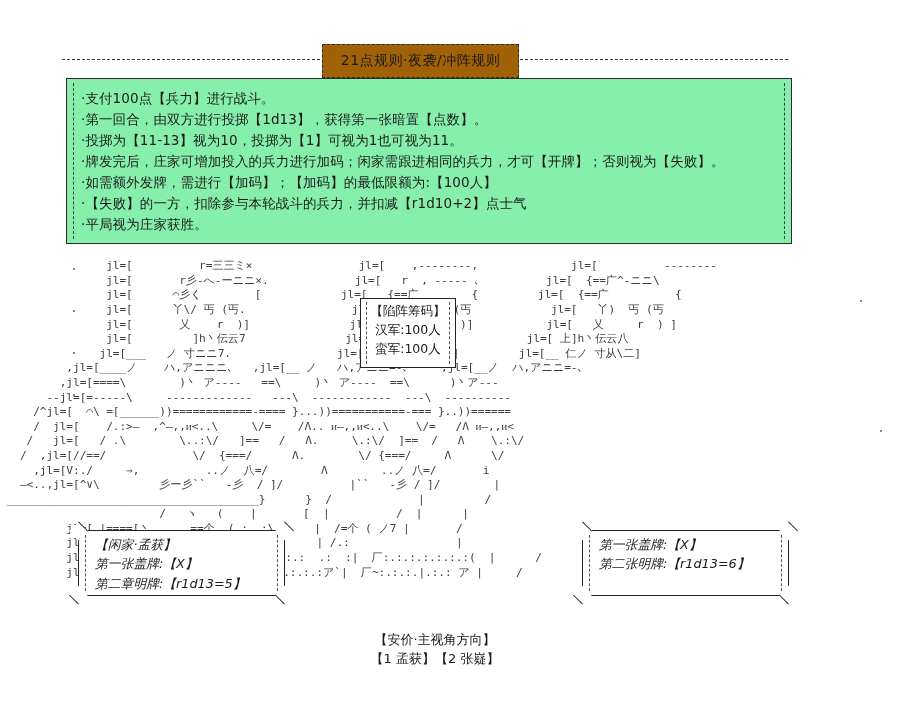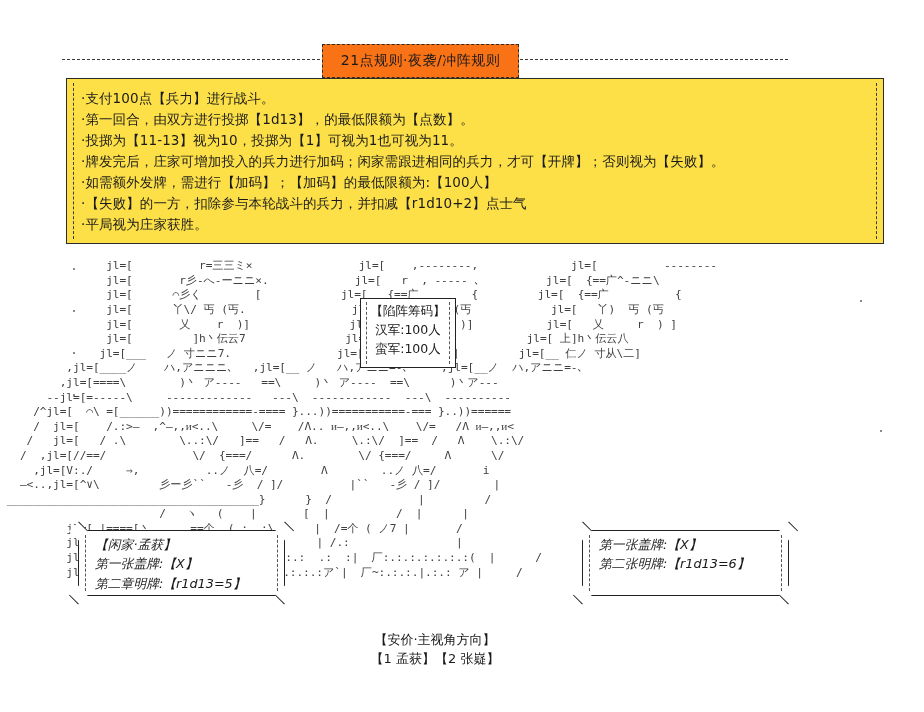--- a/index.html
+++ b/index.html
@@ -17,21 +17,21 @@
   }
 
   
   #title-plate {
     position: absolute;
     left: 322px;
     top: 44px;
     width: 195px;
     height: 32px;
     border: 1px dashed #2b2b2b;
-    background: #f97316;
+    background: #a16207;
     display: flex;
     align-items: center;
     justify-content: center;
     z-index: 6;
   }
   #title-plate .txt {
     font-size: 14px;
     letter-spacing: 0.5px;
     white-space: nowrap;
     font-family: "DejaVu Sans", sans-serif;
@@ -45,24 +45,24 @@
     z-index: 5;
   }
   #title-rule-left  { left: 62px;  width: 258px; }
   #title-rule-right { left: 520px; width: 268px; }
 
   
   #rules-panel {
     position: absolute;
     left: 66px;
     top: 78px;
-    width: 818px;
+    width: 726px;
     height: 166px;
     border: 1px solid #2b2b2b;
-    background: #fde047;
+    background: #86efac;
     box-sizing: border-box;
     z-index: 5;
   }
   #rules-panel .inner-rail {
     position: absolute;
     top: 4px;
     bottom: 4px;
     width: 0;
     border-left: 1px dashed #3a3a3a;
   }
@@ -243,21 +243,21 @@
 
 <div id="title-plate">
   <span class="txt">21点规则·夜袭/冲阵规则</span>
 </div>
 
 <div id="rules-panel">
   <div class="inner-rail left"></div>
   <div class="inner-rail right"></div>
   <div id="rules-list">
     <div class="rule-line">·支付100点【兵力】进行战斗。</div>
-    <div class="rule-line">·第一回合，由双方进行投掷【1d13】，的最低限额为【点数】。</div>
+    <div class="rule-line">·第一回合，由双方进行投掷【1d13】，获得第一张暗置【点数】。</div>
     <div class="rule-line">·投掷为【11-13】视为10，投掷为【1】可视为1也可视为11。</div>
     <div class="rule-line">·牌发完后，庄家可增加投入的兵力进行加码；闲家需跟进相同的兵力，才可【开牌】；否则视为【失败】。</div>
     <div class="rule-line">·如需额外发牌，需进行【加码】；【加码】的最低限额为:【100人】</div>
     <div class="rule-line">·【失败】的一方，扣除参与本轮战斗的兵力，并扣减【r1d10+2】点士气</div>
     <div class="rule-line">·平局视为庄家获胜。</div>
   </div>
 </div>
 
 <div id="chip-box">
   <div class="crail left"></div>

